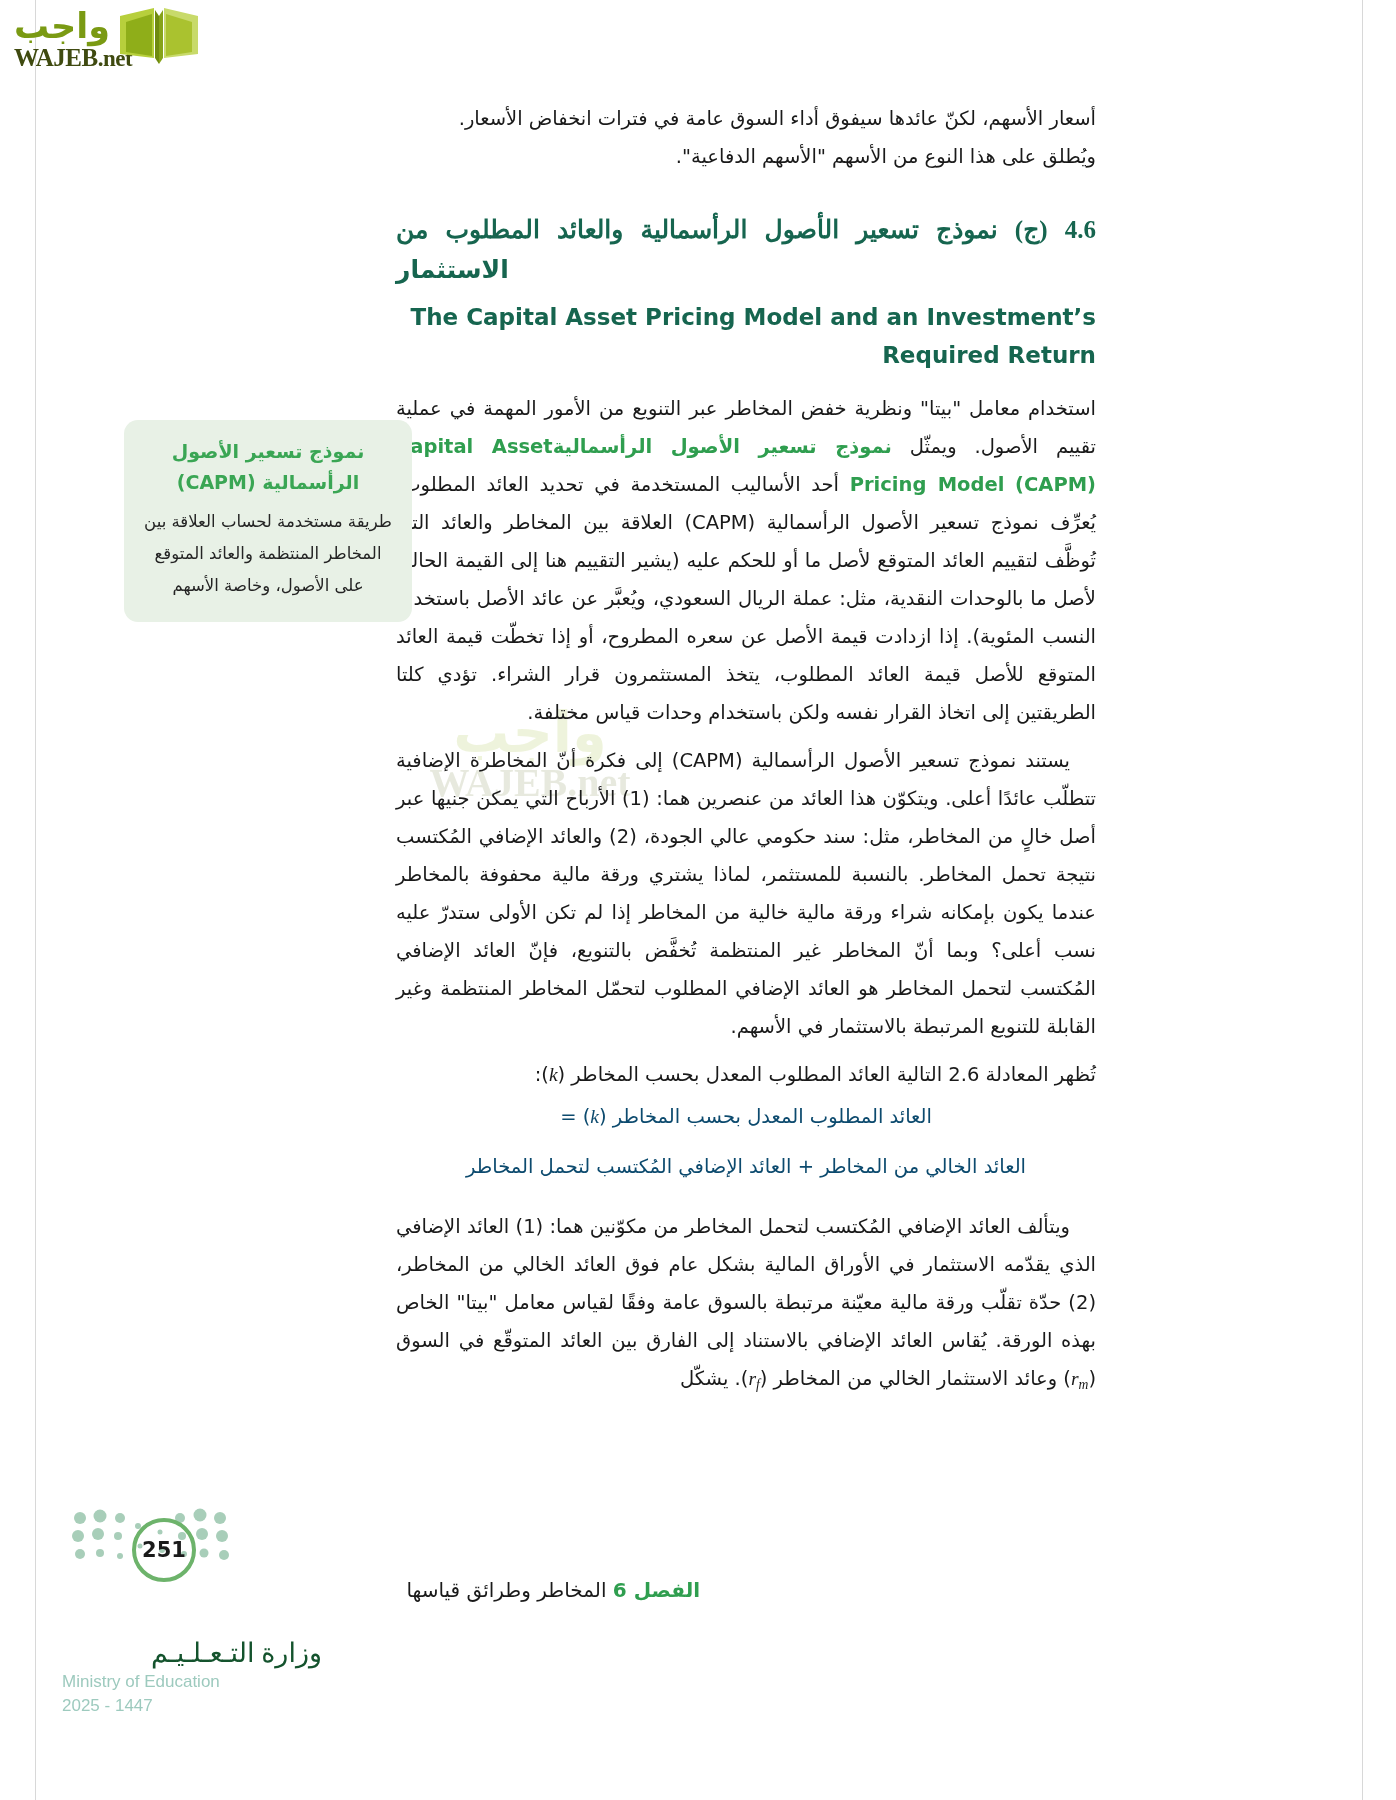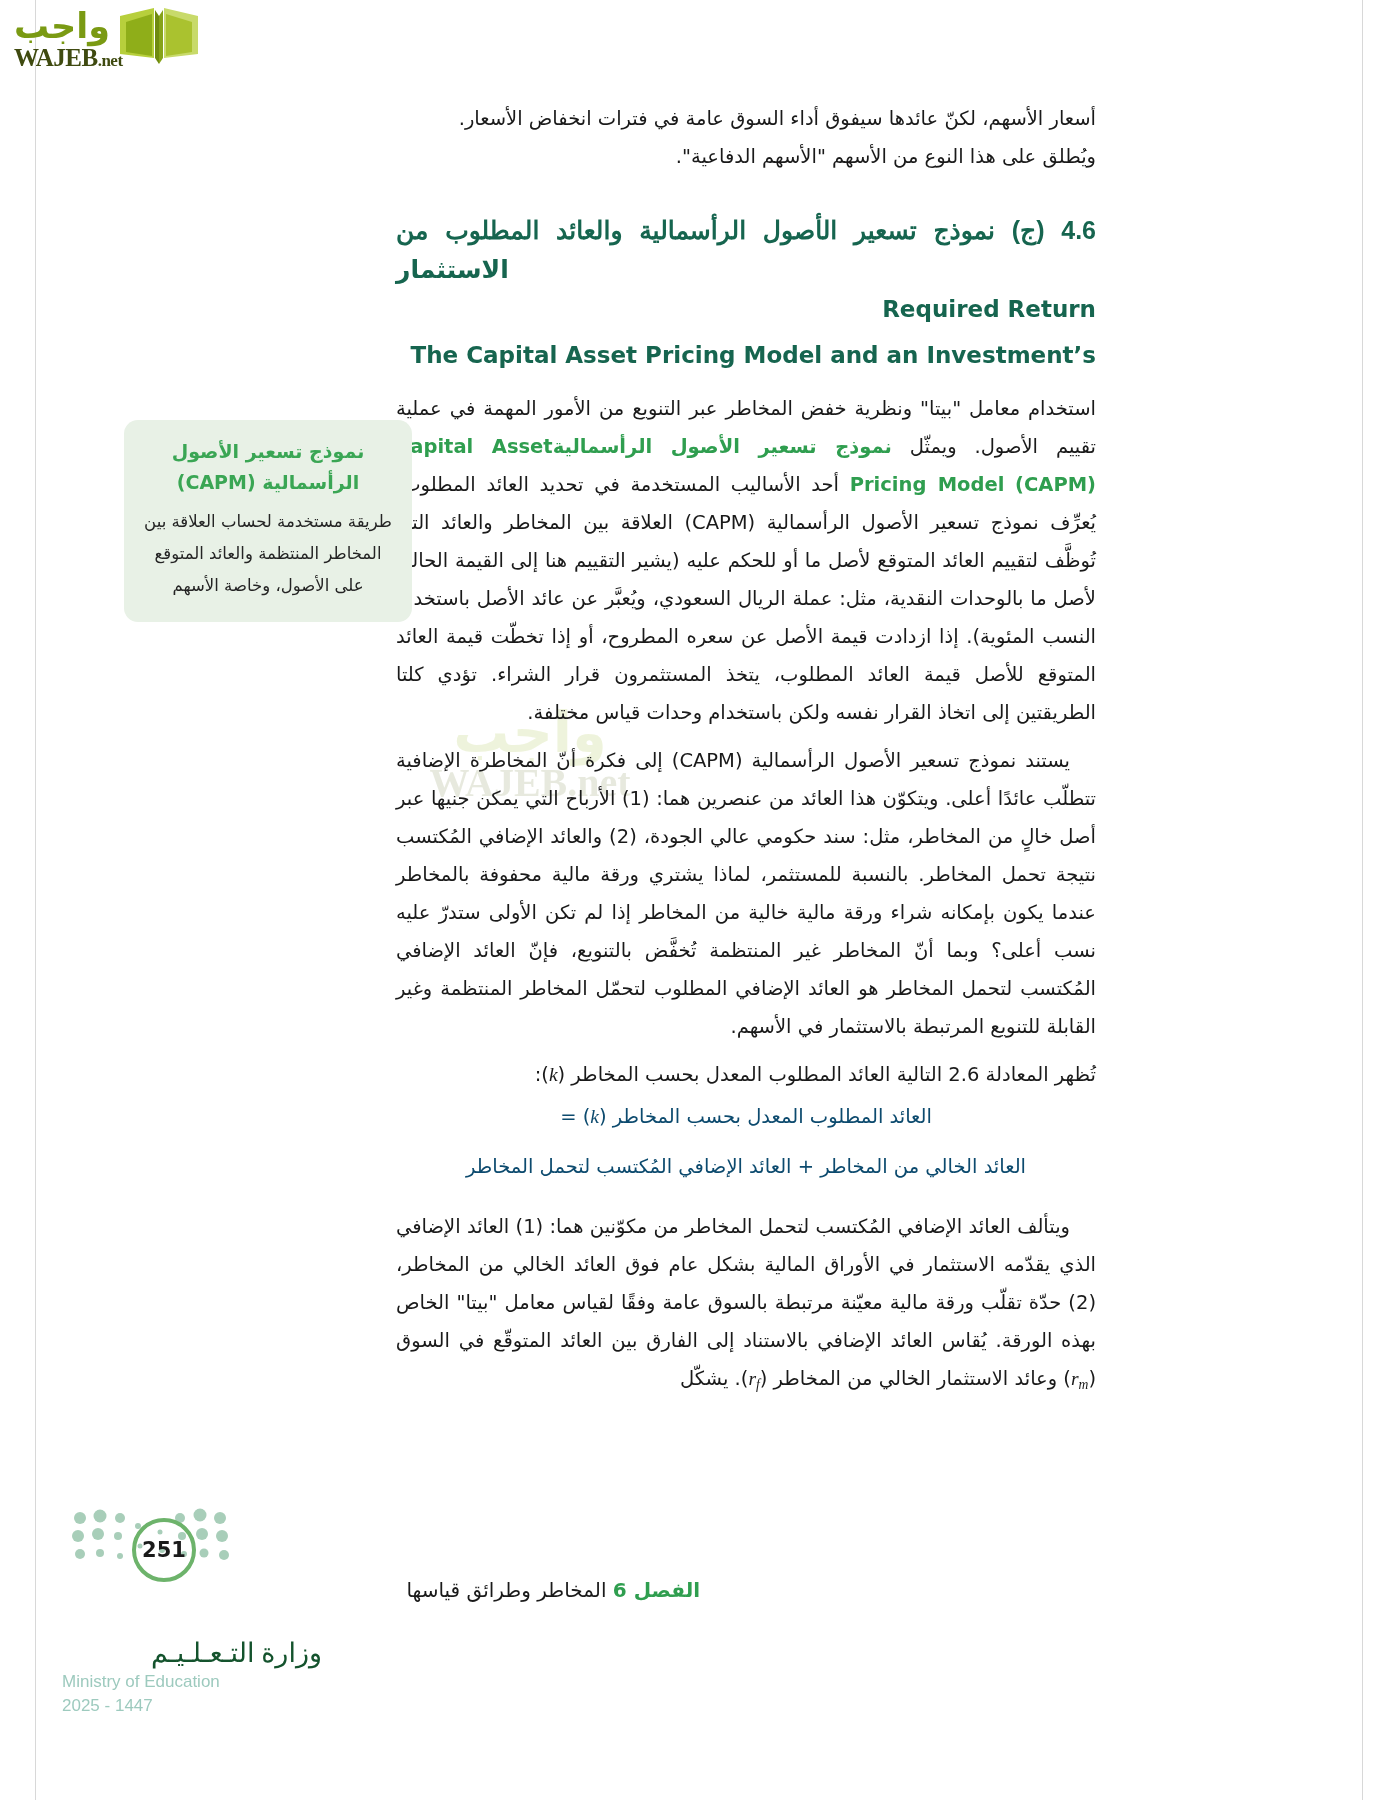--- a/index.html
+++ b/index.html
@@ -57,21 +57,21 @@
   .wajeb-en {
     position: absolute;
     left: 6px; top: 40px;
     font-family: "Liberation Serif", serif;
     font-size: 25px;
     font-weight: bold;
     color: #3f4a10;
     letter-spacing: -0.5px;
   }
   .wajeb-en .dotnet {
-    font-size: 17px;
+    font-size: 23px;
   }
   .wajeb-book {
     position: absolute;
     left: 108px; top: 2px;
     width: 86px; height: 60px;
   }
 
   
   .watermark {
     position: absolute;
@@ -116,21 +116,21 @@
   }
 
   .para-indent { text-indent: 26px; }
 
   
   .section-heading {
     margin-top: 34px;
     margin-bottom: 2px;
   }
   .sh-ar {
-    font-family: Liberation Sans, sans-serif;
+    font-family: Liberation Serif, serif;
     font-size: 25px;
     font-weight: bold;
     color: #16654f;
     line-height: 40px;
     text-align: justify;
     text-align-last: justify;
     direction: rtl;
     letter-spacing: 0.2px;
   }
   .sh-ar-line2 {
@@ -316,22 +316,22 @@
   <div class="content">
 
     <p class="body-text">
       <span>أسعار الأسهم، لكنّ عائدها سيفوق أداء السوق عامة في فترات انخفاض الأسعار.</span><br>
       <span>ويُطلق على هذا النوع من الأسهم "الأسهم الدفاعية".</span>
     </p>
 
     <div class="section-heading">
       <div class="sh-ar">4.6 (ج) نموذج تسعير الأصول الرأسمالية والعائد المطلوب من</div>
       <div class="sh-ar-line2">الاستثمار</div>
+      <div class="sh-en">The Capital Asset Pricing Model and an Investment’s</div>
       <div class="sh-en" style="margin-top:0">Required Return</div>
-      <div class="sh-en">The Capital Asset Pricing Model and an Investment’s</div>
     </div>
 
     <p class="body-text" style="margin-top:16px">
       <span>استخدام معامل "بيتا" ونظرية خفض المخاطر عبر التنويع من الأمور المهمة في عملية تقييم الأصول. ويمثّل </span><span class="term-green">نموذج تسعير الأصول الرأسمالية</span><span class="term-green-en">Capital Asset Pricing Model</span> <span class="term-green">(CAPM)</span><span> أحد الأساليب المستخدمة في تحديد العائد المطلوب. يُعرِّف نموذج تسعير الأصول الرأسمالية (CAPM) العلاقة بين المخاطر والعائد التي تُوظَّف لتقييم العائد المتوقع لأصل ما أو للحكم عليه (يشير التقييم هنا إلى القيمة الحالية لأصل ما بالوحدات النقدية، مثل: عملة الريال السعودي، ويُعبَّر عن عائد الأصل باستخدام النسب المئوية). إذا ازدادت قيمة الأصل عن سعره المطروح، أو إذا تخطّت قيمة العائد المتوقع للأصل قيمة العائد المطلوب، يتخذ المستثمرون قرار الشراء. تؤدي كلتا الطريقتين إلى اتخاذ القرار نفسه ولكن باستخدام وحدات قياس مختلفة.</span>
     </p>
 
     <p class="body-text para-indent" style="margin-top:10px">يستند نموذج تسعير الأصول الرأسمالية (CAPM) إلى فكرة أنّ المخاطرة الإضافية تتطلّب عائدًا أعلى. ويتكوّن هذا العائد من عنصرين هما: (1) الأرباح التي يمكن جنيها عبر أصل خالٍ من المخاطر، مثل: سند حكومي عالي الجودة، (2) والعائد الإضافي المُكتسب نتيجة تحمل المخاطر. بالنسبة للمستثمر، لماذا يشتري ورقة مالية محفوفة بالمخاطر عندما يكون بإمكانه شراء ورقة مالية خالية من المخاطر إذا لم تكن الأولى ستدرّ عليه نسب أعلى؟ وبما أنّ المخاطر غير المنتظمة تُخفَّض بالتنويع، فإنّ العائد الإضافي المُكتسب لتحمل المخاطر هو العائد الإضافي المطلوب لتحمّل المخاطر المنتظمة وغير القابلة للتنويع المرتبطة بالاستثمار في الأسهم.</p>
 
     <p class="body-text" style="margin-top:10px">
       <span>تُظهر المعادلة 2.6 التالية العائد المطلوب المعدل بحسب المخاطر (<span class="mathvar">k</span>):</span>

